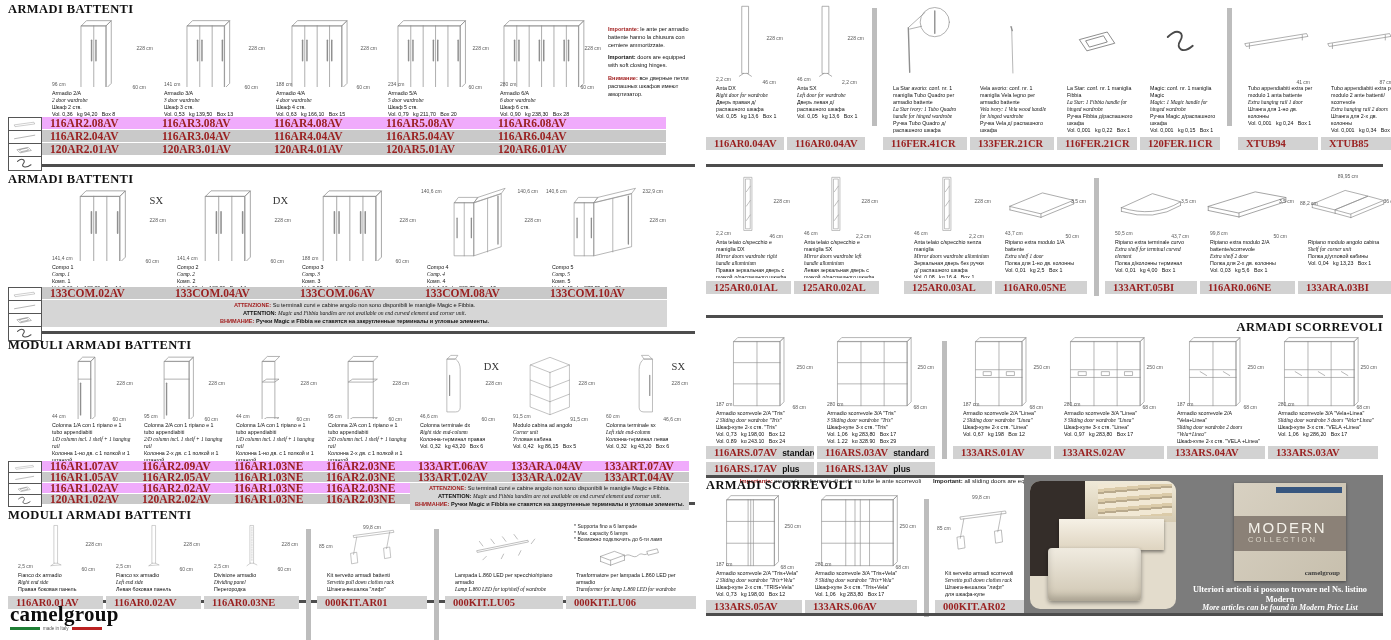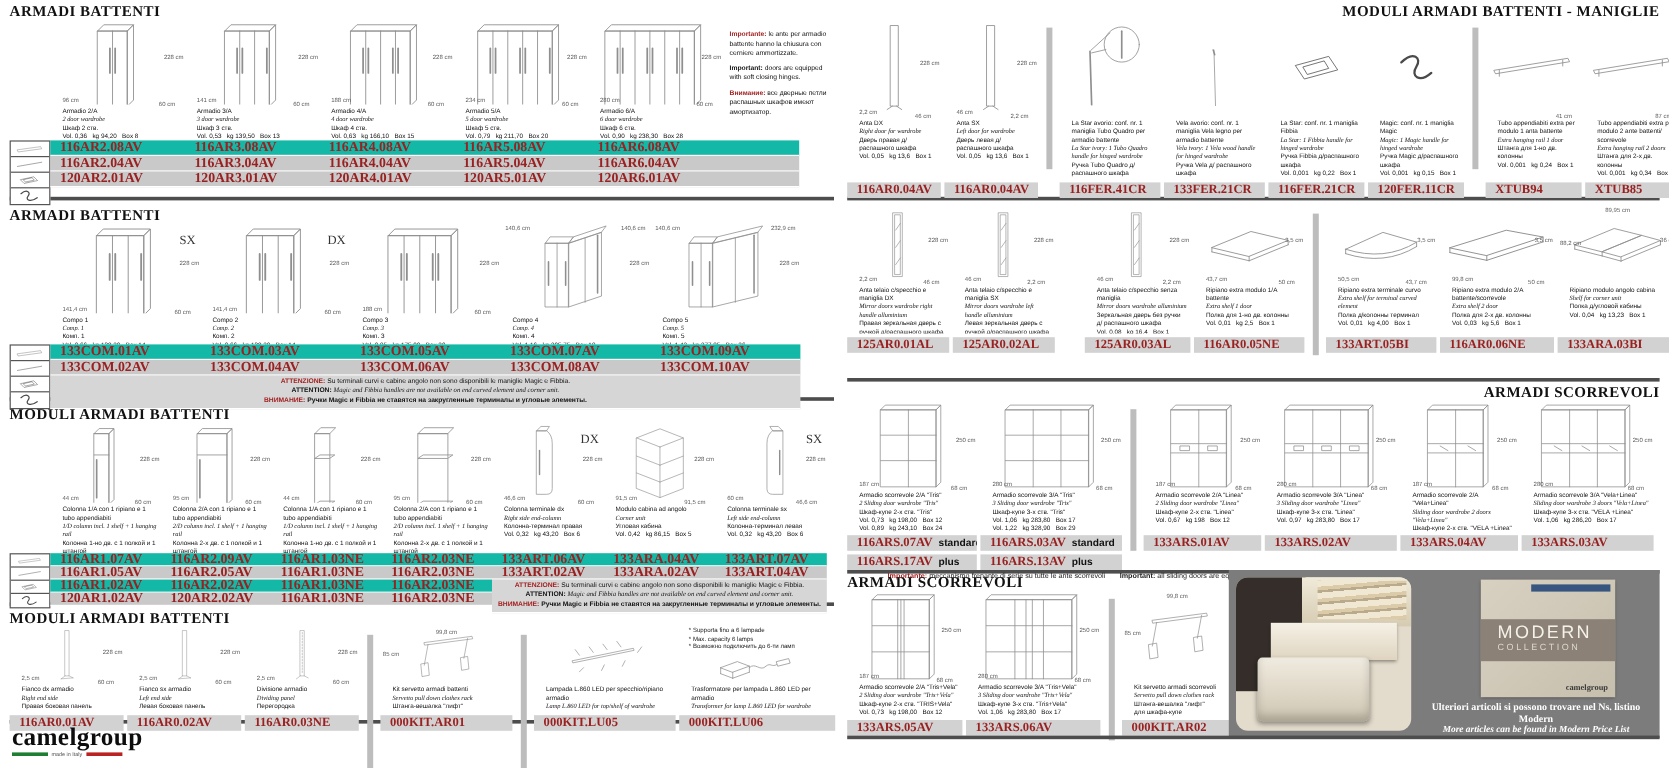--- a/index.html
+++ b/index.html
@@ -29,21 +29,21 @@
 .desc{font-size:5.3px;line-height:1.33;color:#111;padding:3px 3px 0 10px;overflow:hidden}
 .desc div{white-space:pre-wrap}
 .desc .en{font-style:italic;font-family:"Liberation Serif",serif}
 .tablewrap{display:flex}
 .iconbox{width:34px;flex:none;border:1px solid #555;background:#fff;align-self:flex-start}
 .iconcell{display:flex;align-items:center;justify-content:center;border-bottom:1px solid #555}
 .iconcell:last-child{border-bottom:none}
 .iconcell svg{height:78%;width:88%}
 .rowswrap{flex:1}
 .row{display:flex;border-bottom:1px solid #fff}
-.row.odd{background:#14b8a6}
+.row.odd{background:#f0abfc}
 .row.even{background:#c9c9c9}
 .codecell{flex:none;font-family:"Liberation Serif",serif;font-weight:bold;color:#9a2121;font-size:11.5px;line-height:12px;padding-left:8px;display:flex;align-items:center;overflow:hidden;white-space:nowrap}
 .tailcell{flex:none}
 .cardsrow{display:flex;align-items:flex-start}
 .card{flex:none;display:flex;flex-direction:column;margin-right:3px}
 .topnote{font-size:5.1px;line-height:1.3;white-space:pre-line;margin-bottom:2px;padding-left:8px;color:#222}
 .codebar{background:#d2d2d2;font-family:"Liberation Serif",serif;font-weight:bold;color:#9a2121;font-size:10.5px;line-height:13px;height:13px;padding-left:8px;margin-top:3px;white-space:nowrap;overflow:hidden}
 .codebar .tag{color:#111;margin-left:5px;font-family:"Liberation Sans",sans-serif;font-weight:bold;font-size:8.5px}
 .vdiv{flex:none;width:5px;background:#bdbdbd;height:118px;margin:6px 6px 0 4px}
 .note{font-size:5.6px;line-height:1.4;color:#111}
@@ -481,27 +481,20 @@
                 </div>
                 <div class="iconcell" style="height: 13px;">
                   <svg viewBox="0 0 64 24" xmlns="http://www.w3.org/2000/svg" class="dsvg" preserveAspectRatio="xMidYMax meet">
                     <g fill="none" stroke="#4a4a4a" stroke-width="1" stroke-linecap="round" stroke-linejoin="round">
                       <path d="M14,8 C26,-2 34,6 28,13 C22,20 32,26 46,16" stroke-width="2.5"></path>
                     </g>
                   </svg>
                 </div>
               </div>
               <div class="rowswrap">
-                <div class="row odd" style="height: 13px;">
-                  <div class="codecell" style="width: 125px;">133COM.01AV</div>
-                  <div class="codecell" style="width: 125px;">133COM.03AV</div>
-                  <div class="codecell" style="width: 125px;">133COM.05AV</div>
-                  <div class="codecell" style="width: 125px;">133COM.07AV</div>
-                  <div class="codecell" style="width: 125px;">133COM.09AV</div>
-                </div>
                 <div class="row even" style="height: 13px;">
                   <div class="codecell" style="width: 125px;">133COM.02AV</div>
                   <div class="codecell" style="width: 125px;">133COM.04AV</div>
                   <div class="codecell" style="width: 125px;">133COM.06AV</div>
                   <div class="codecell" style="width: 125px;">133COM.08AV</div>
                   <div class="codecell" style="width: 125px;">133COM.10AV</div>
                 </div>
                 <div class="note stacked">
                   <div><span class="h red">ATTENZIONE:</span> <span>Su terminali curvi e cabine angolo non sono disponibili le maniglie Magic e Fibbia.</span></div>
                   <div><span class="h">ATTENTION:</span> <span class="i ">Magic and Fibbia handles are not available on end curved element and corner unit.</span></div>
@@ -902,21 +895,20 @@
             </div>
             <div class="desc" style="height: 24px;">
               <div class="it">Trasformatore per lampada L.860 LED per armadio</div>
               <div class="en">Transformer for lamp L.860 LED for wardrobe</div>
             </div>
             <div class="codebar"><span class="code">000KIT.LU06</span></div>
           </div>
         </div>
       </div>
       <div class="sec rule" style="left: 706px; top: 2px; width: 677px; height: 165px;">
-        <div class="title right">MODULI ARMADI BATTENTI - MANIGLIE</div>
         <div class="cardsrow">
           <div class="card" style="width: 78px;">
             <div class="draw" style="height: 80px;">
               <svg viewBox="0 0 56 112" xmlns="http://www.w3.org/2000/svg" class="dsvg" preserveAspectRatio="xMidYMax meet" style="height: 80px;">
                 <g fill="none" stroke="#8f8f8f" stroke-width="1" stroke-linecap="round" stroke-linejoin="round">
                   <polygon points="24,6 33,6 33,100 24,100"></polygon>
                   <line x1="20" y1="104" x2="26" y2="100"></line>
                   <line x1="31" y1="100" x2="37" y2="104"></line>
                 </g>
               </svg>

